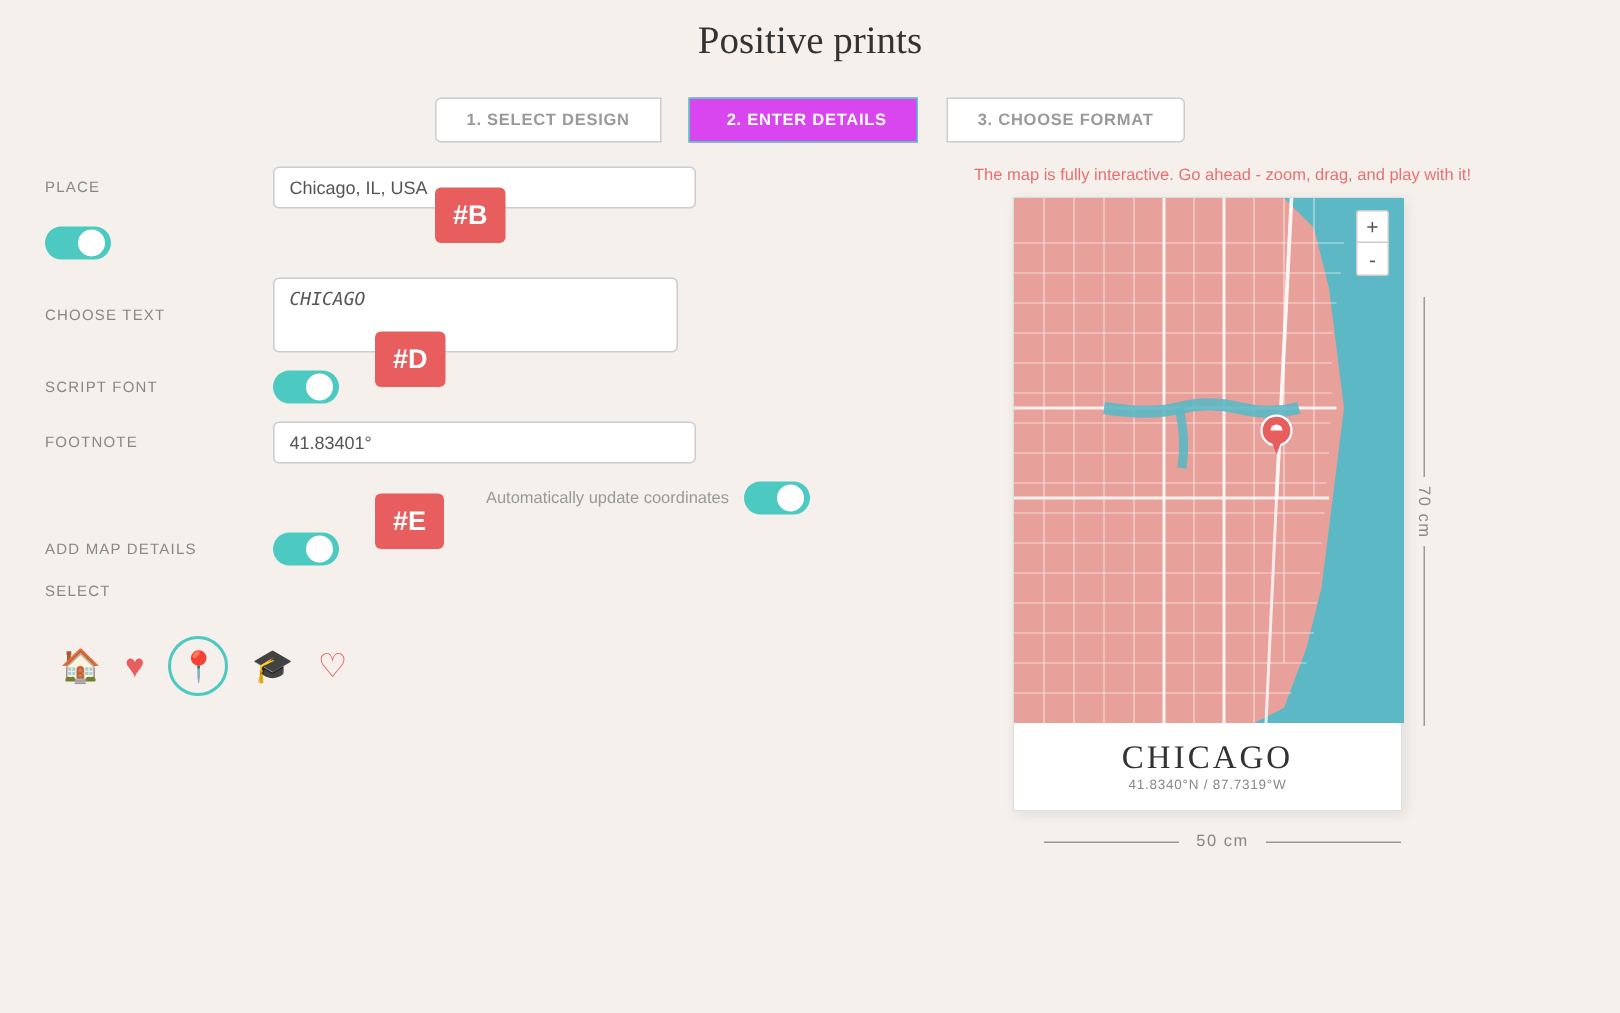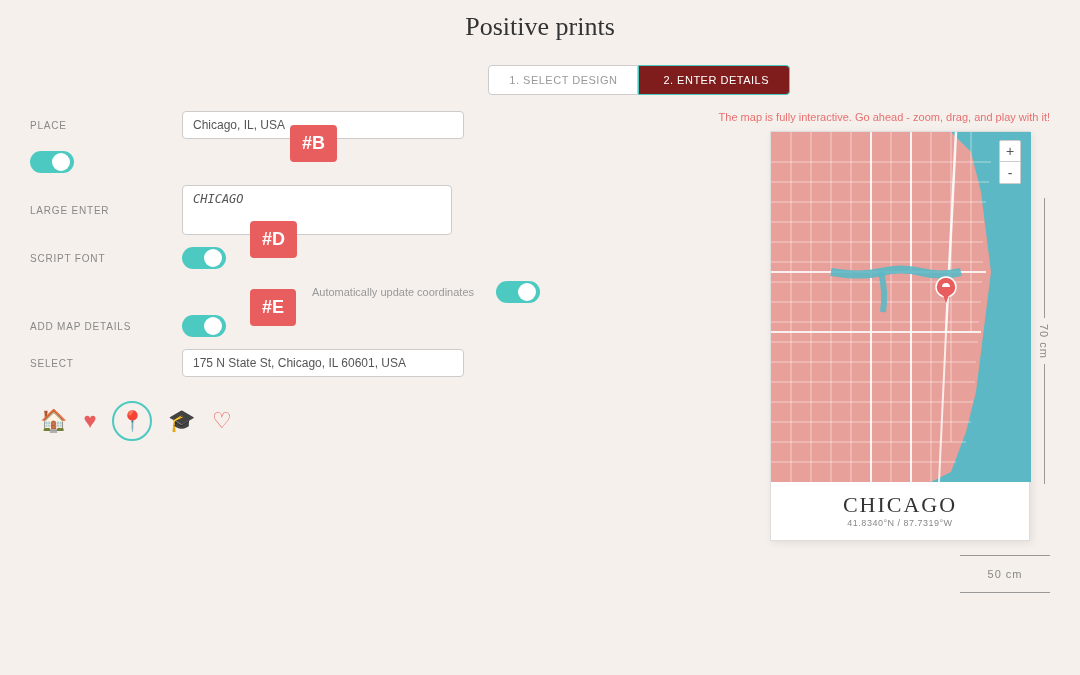--- a/index.html
+++ b/index.html
@@ -18,38 +18,39 @@
     }
 
     .app-title {
       font-family: 'Brush Script MT', cursive;
       font-size: 26px;
       color: #333;
     }
 
     .steps-bar {
       display: flex;
-      justify-content: flex-end;
+      justify-content: space-between;
       gap: 0;
       margin: 0 auto 16px;
       width: 500px;
+      font-weight: bold;
     }
 
     .step {
       padding: 8px 20px;
       border: 1px solid #ccc;
       font-size: 11px;
       color: #999;
       background: #fff;
       cursor: pointer;
       letter-spacing: 0.5px;
     }
 
     .step.active {
-      background: #7f1d1d;
+      background: #d946ef;
       color: #fff;
       border-color: #4cc9c0;
       padding-left: 24px;
     }
 
     .step:first-child { border-radius: 4px 0 0 4px; }
     .step:last-child { border-radius: 0 4px 4px 0; }
 
     .main-content {
       display: flex;
@@ -136,21 +137,21 @@
       display: flex;
       align-items: center;
       margin-bottom: 12px;
       gap: 12px;
     }
 
     .auto-update-row {
       display: flex;
       align-items: center;
       justify-content: flex-end;
-      gap: 22px;
+      gap: 10px;
       margin-bottom: 12px;
       padding-right: 10px;
     }
 
     .auto-update-label {
       font-size: 11px;
       color: #999;
     }
 
     
@@ -179,21 +180,21 @@
       justify-content: center;
       gap: 8px;
       margin-top: 8px;
     }
 
     
     .right-panel {
       flex: 1;
       display: flex;
       flex-direction: column;
-      align-items: flex-end;
+      align-items: center;
     }
 
     .map-hint {
       font-size: 11px;
       color: #e87070;
       margin-bottom: 8px;
       text-align: center;
     }
 
     .map-card {
@@ -271,20 +272,21 @@
 </head>
 <body>
 
 <div class="app-header">
   <span class="app-title">Positive prints</span>
 </div>
 
 <div class="steps-bar">
   <div class="step">1. SELECT DESIGN</div>
   <div class="step active">2. ENTER DETAILS</div>
+  <div class="step">3. CHOOSE FORMAT</div>
 </div>
 
 <div class="main-content">
 
   <div class="left-panel" style="position:relative;">
 
     <div class="form-row">
       <span class="form-label">PLACE</span>
       <input class="form-input" type="text" value="Chicago, IL, USA" style="">
     </div>
@@ -294,36 +296,40 @@
 
         <span class="toggle-slider"></span>
       </label>
 
       <div style="position:absolute; left:260px; top:-8px; display:flex; align-items:center; z-index:50;">
         <div class="badge">#B</div>
       </div>
     </div>
 
     <div class="form-row">
-      <span class="form-label">LARGE ENTER</span>
+      <span class="form-label">CHOOSE TEXT</span>
       <textarea class="form-textarea" style="">CHICAGO</textarea>
     </div>
 
     <div class="form-row" style="position:relative;">
       <span class="form-label">SCRIPT FONT</span>
       <label class="toggle">
 
         <span class="toggle-slider"></span>
       </label>
 
       <div style="position:absolute; left:220px; top:-8px; display:flex; align-items:center; z-index:50;">
         <div class="badge">#D</div>
       </div>
     </div>
 
+    <div class="form-row">
+      <span class="form-label">FOOTNOTE</span>
+      <input class="form-input" type="text" value="41.83401°" style="">
+    </div>
 
     <div class="auto-update-row">
       <span class="auto-update-label">Automatically update coordinates</span>
       <label class="toggle">
 
         <span class="toggle-slider"></span>
       </label>
     </div>
 
     <div class="form-row" style="position:relative;">
@@ -333,21 +339,20 @@
         <span class="toggle-slider"></span>
       </label>
 
       <div style="position:absolute; left:220px; top:-8px; display:flex; align-items:center; z-index:50;">
         <div class="badge">#E</div>
       </div>
     </div>
 
     <div class="form-row">
       <span class="form-label">SELECT</span>
-      <input class="form-input" type="text" value="175 N State St, Chicago, IL 60601, USA" style="">
     </div>
 
     <div style="position:relative;">
 
       <div class="marker-icons-row">
 
         <span style="font-size:22px; color:#e85d5d; cursor:pointer;">🏠</span>
 
         <span style="font-size:22px; color:#e85d5d; cursor:pointer;">♥</span>
 
@@ -444,20 +449,20 @@
         </div>
       </div>
 
       <div style="display:flex; flex-direction:column; align-items:center; height:420px; justify-content:center; gap:6px;">
         <div style="width:1px; height:120px; background:#999;"></div>
         <span style="writing-mode:vertical-rl; font-size:11px; color:#888; letter-spacing:1px;">70 cm</span>
         <div style="width:1px; height:120px; background:#999;"></div>
       </div>
     </div>
 
-    <div style="display:flex; align-items:center; justify-content:center; gap:12px; margin-top:4px;flex-direction:column;">
+    <div style="display:flex; align-items:center; justify-content:center; gap:12px; margin-top:4px;">
       <div style="height:1px; width:90px; background:#999;"></div>
       <span style="font-size:11px; color:#888; letter-spacing:1px;">50 cm</span>
       <div style="height:1px; width:90px; background:#999;"></div>
     </div>
   </div>
 
 </div>
 
 </body></html>

